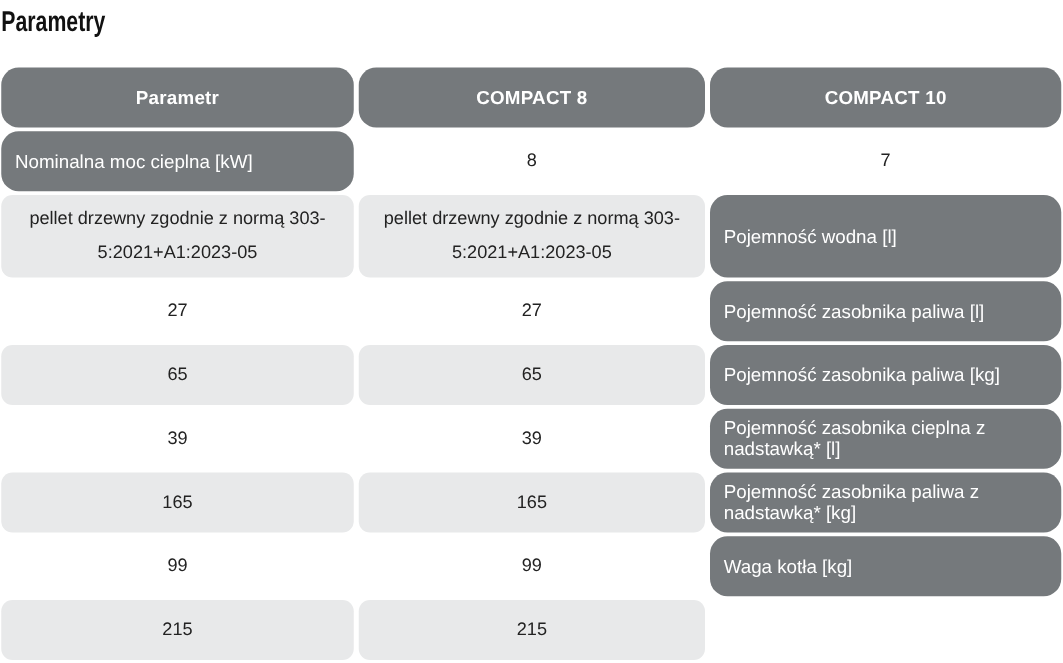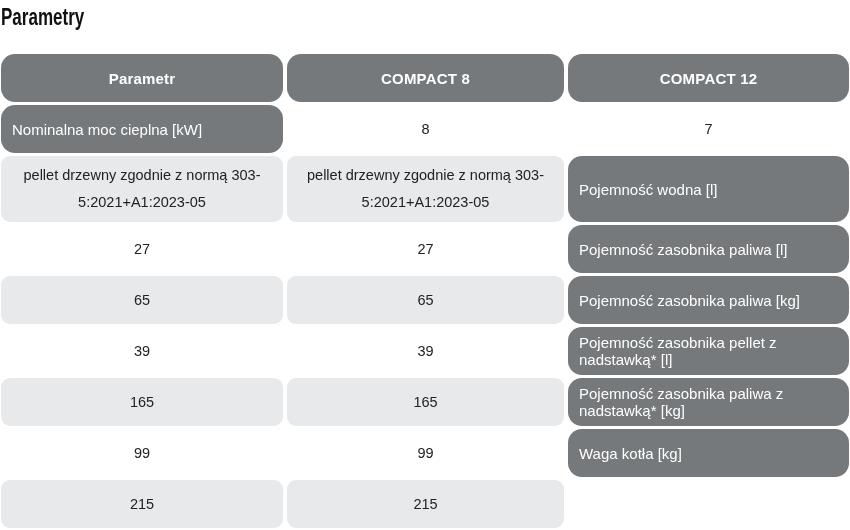--- a/index.html
+++ b/index.html
@@ -79,42 +79,42 @@
 </head>
 <body>
 
 <div class="page">
   <h1 class="page-title">Parametry</h1>
 
   <div class="params-table">
 
     <div class="cell dark head">Parametr</div>
     <div class="cell dark head">COMPACT 8</div>
-    <div class="cell dark head">COMPACT 12</div>
+    <div class="cell dark head">COMPACT 10</div>
 
     <div class="cell dark label">Nominalna moc cieplna [kW]</div>
     <div class="cell val">8</div>
     <div class="cell val">7</div>
 
     <div class="cell val zebra">pellet drzewny zgodnie z normą 303-5:2021+A1:2023-05</div>
     <div class="cell val zebra">pellet drzewny zgodnie z normą 303-5:2021+A1:2023-05</div>
 
     <div class="cell dark label">Pojemność wodna [l]</div>
     <div class="cell val">27</div>
     <div class="cell val">27</div>
 
     <div class="cell dark label">Pojemność zasobnika paliwa [l]</div>
     <div class="cell val zebra">65</div>
     <div class="cell val zebra">65</div>
 
     <div class="cell dark label">Pojemność zasobnika paliwa [kg]</div>
     <div class="cell val">39</div>
     <div class="cell val">39</div>
 
-    <div class="cell dark label">Pojemność zasobnika pellet z nadstawką* [l]</div>
+    <div class="cell dark label">Pojemność zasobnika cieplna z nadstawką* [l]</div>
     <div class="cell val zebra">165</div>
     <div class="cell val zebra">165</div>
 
     <div class="cell dark label">Pojemność zasobnika paliwa z nadstawką* [kg]</div>
     <div class="cell val">99</div>
     <div class="cell val">99</div>
 
     <div class="cell dark label">Waga kotła [kg]</div>
     <div class="cell val zebra">215</div>
     <div class="cell val zebra">215</div>

